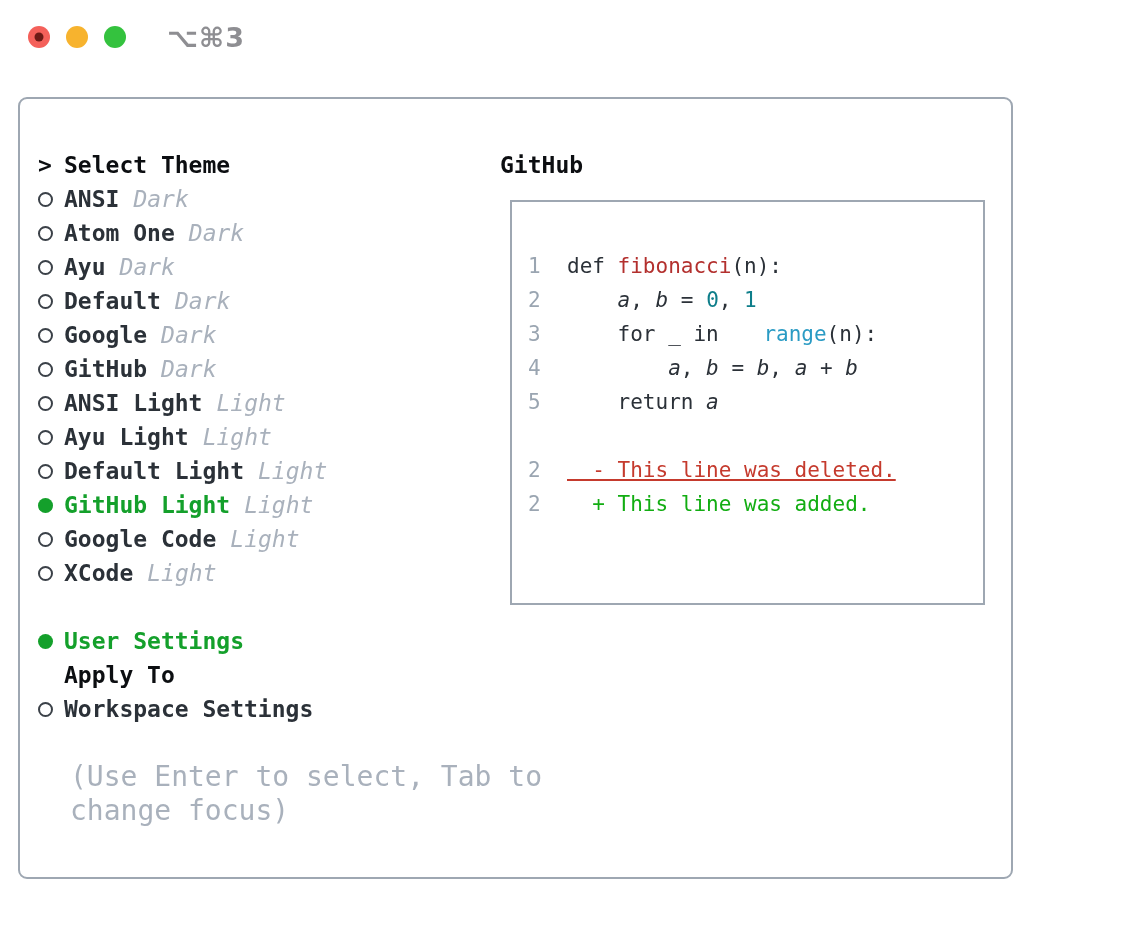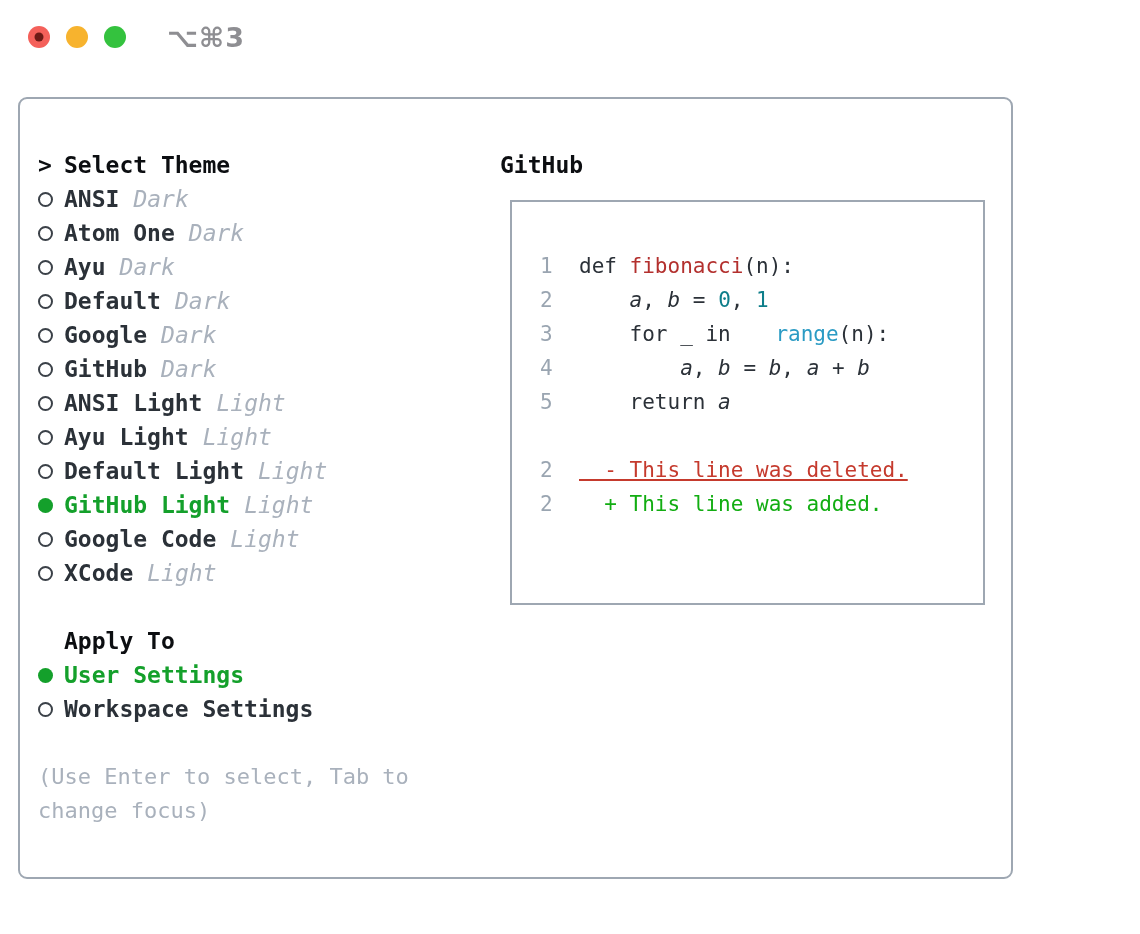--- a/index.html
+++ b/index.html
@@ -65,33 +65,34 @@
   .prompt-char{font-weight:bold;color:var(--black);font-size:23px;line-height:34px;}
   .radio{width:15px;height:15px;border-radius:50%;border:2px solid var(--ring);}
   .radio.sel{border:none;background:var(--green-sel);}
   .row .name{color:var(--fg);font-weight:bold;}
   .row.header .name{font-weight:bold;color:var(--black);}
   .row.section .name{color:var(--black);}
   .row .name.sel{color:var(--green-sel);}
   .row .variant{color:var(--gray-dim);margin-left:14px;font-style:italic;}
   .spacer{height:34px;}
   .hint{
-    font-size:22px;line-height:34px;color:var(--gray-dim);
+    font-size:28px;line-height:34px;color:var(--gray-dim);
     white-space:pre-line;
+    margin-left:32px;
   }
   
   .preview-title{
     position:absolute;left:480px;top:49px;
     font-size:23px;font-weight:bold;color:var(--black);height:34px;line-height:34px;
   }
   .preview-box{
     position:absolute;left:490px;top:101px;
     width:475px;height:405px;
     border:2px solid var(--border);
-    padding:47px 16px 0 28px;
+    padding:47px 16px 0 16px;
     overflow:hidden;
   }
   .code-line{height:34px;line-height:34px;font-size:21px;white-space:pre;}
   .line-num{display:inline-block;width:39px;color:var(--line-num);}
   .seg-code{color:var(--fg);}
   .seg-fn{color:var(--red-fn);}
   .seg-numlit{color:var(--teal);}
   .seg-call{color:var(--blue);margin-left:32px;}
   .seg-ctx{color:var(--gray-ctx);}
   .seg-del{color:var(--red-del);text-decoration:underline;}
@@ -124,22 +125,22 @@
         <div class="row "><span class="marker"><span class="radio"></span></span><span class="name">Default</span><span class="variant">Dark</span></div>
         <div class="row "><span class="marker"><span class="radio"></span></span><span class="name">Google</span><span class="variant">Dark</span></div>
         <div class="row "><span class="marker"><span class="radio"></span></span><span class="name">GitHub</span><span class="variant">Dark</span></div>
         <div class="row "><span class="marker"><span class="radio"></span></span><span class="name">ANSI Light</span><span class="variant">Light</span></div>
         <div class="row "><span class="marker"><span class="radio"></span></span><span class="name">Ayu Light</span><span class="variant">Light</span></div>
         <div class="row "><span class="marker"><span class="radio"></span></span><span class="name">Default Light</span><span class="variant">Light</span></div>
         <div class="row "><span class="marker"><span class="radio sel"></span></span><span class="name sel">GitHub Light</span><span class="variant">Light</span></div>
         <div class="row "><span class="marker"><span class="radio"></span></span><span class="name">Google Code</span><span class="variant">Light</span></div>
         <div class="row "><span class="marker"><span class="radio"></span></span><span class="name">XCode</span><span class="variant">Light</span></div>
         <div class="spacer"></div>
+        <div class="row "><span class="marker"><span class="radio sel"></span></span><span class="name sel">User Settings</span></div>
         <div class="row section"><span class="marker"></span><span class="name">Apply To</span></div>
-        <div class="row "><span class="marker"><span class="radio sel"></span></span><span class="name sel">User Settings</span></div>
         <div class="row "><span class="marker"><span class="radio"></span></span><span class="name">Workspace Settings</span></div>
         <div class="spacer"></div>
         <div class="hint">(Use Enter to select, Tab to
 change focus)</div>
       </div>
 
     <div class="preview-title">GitHub</div>
 
     <div class="preview-box">
         <div class="code-line"><span class="line-num">1</span><span class="seg-code">def </span><span class="seg-fn">fibonacci</span><span class="seg-code">(n):</span></div>

